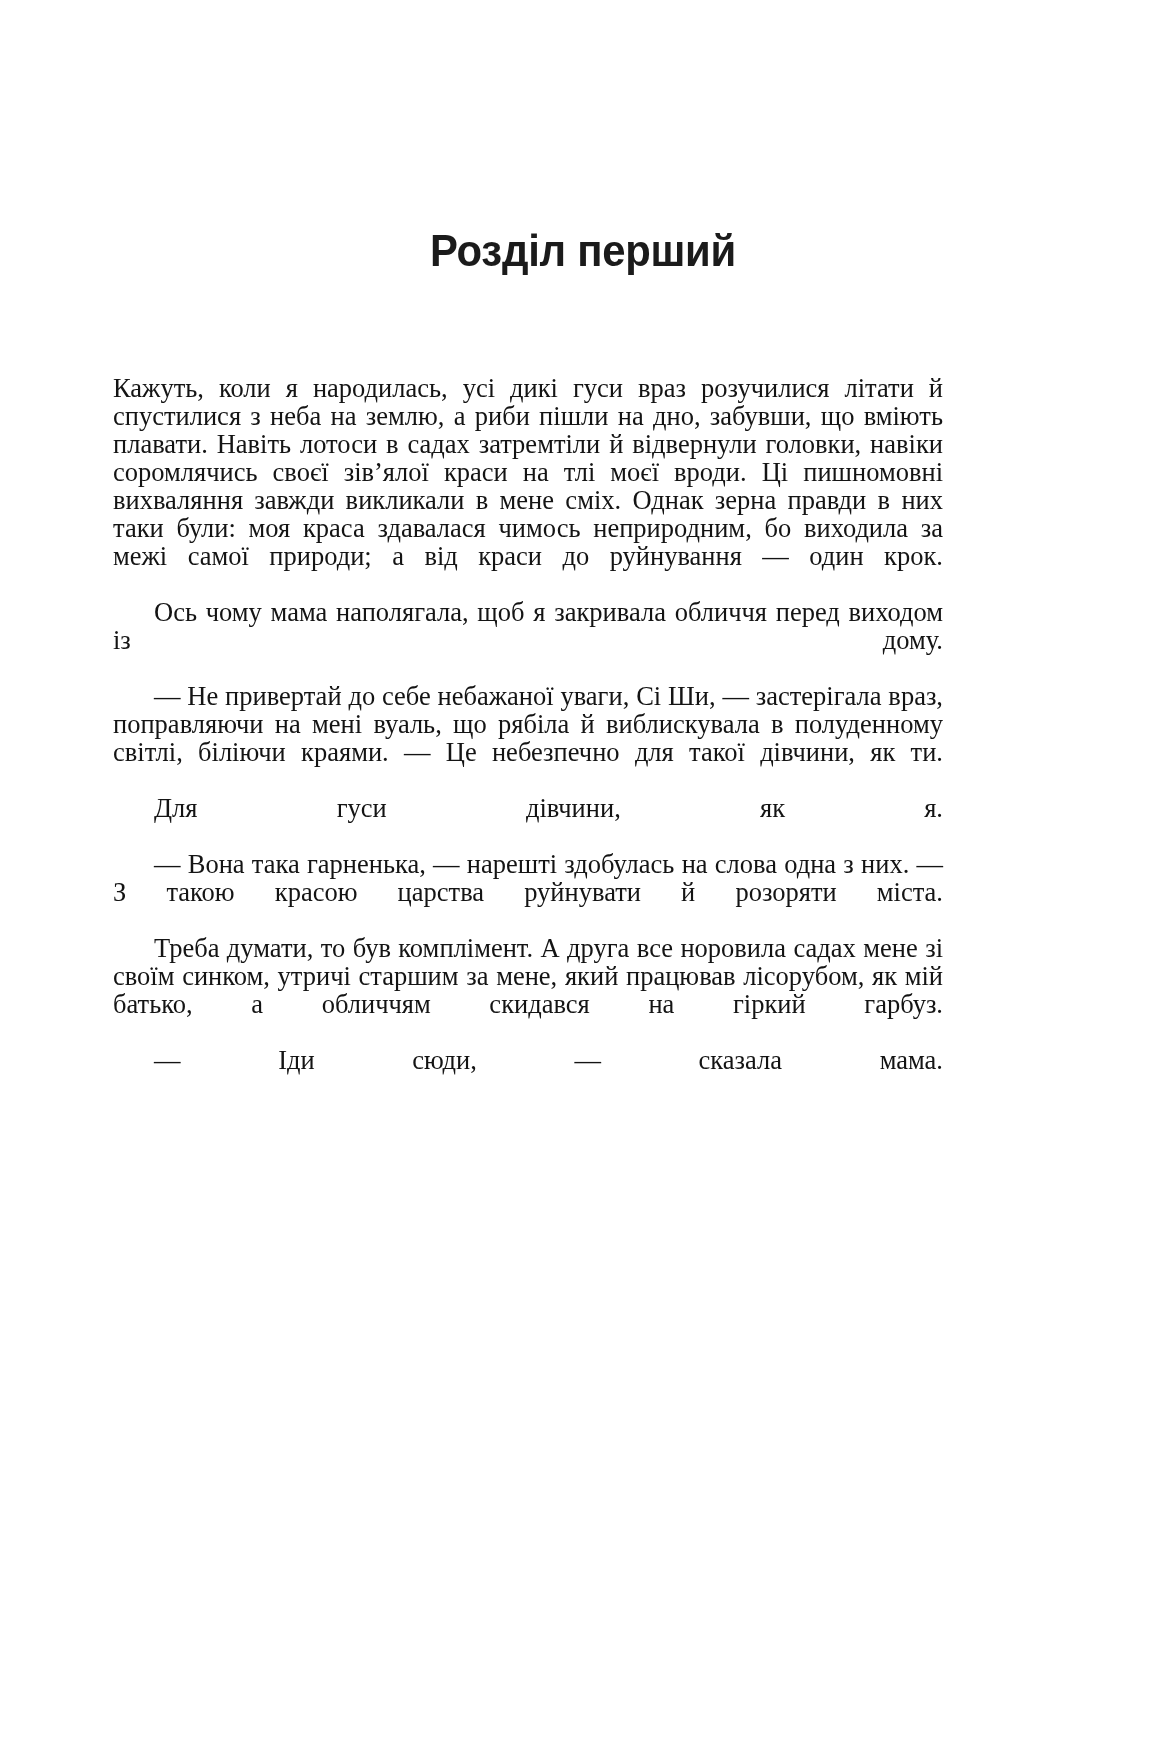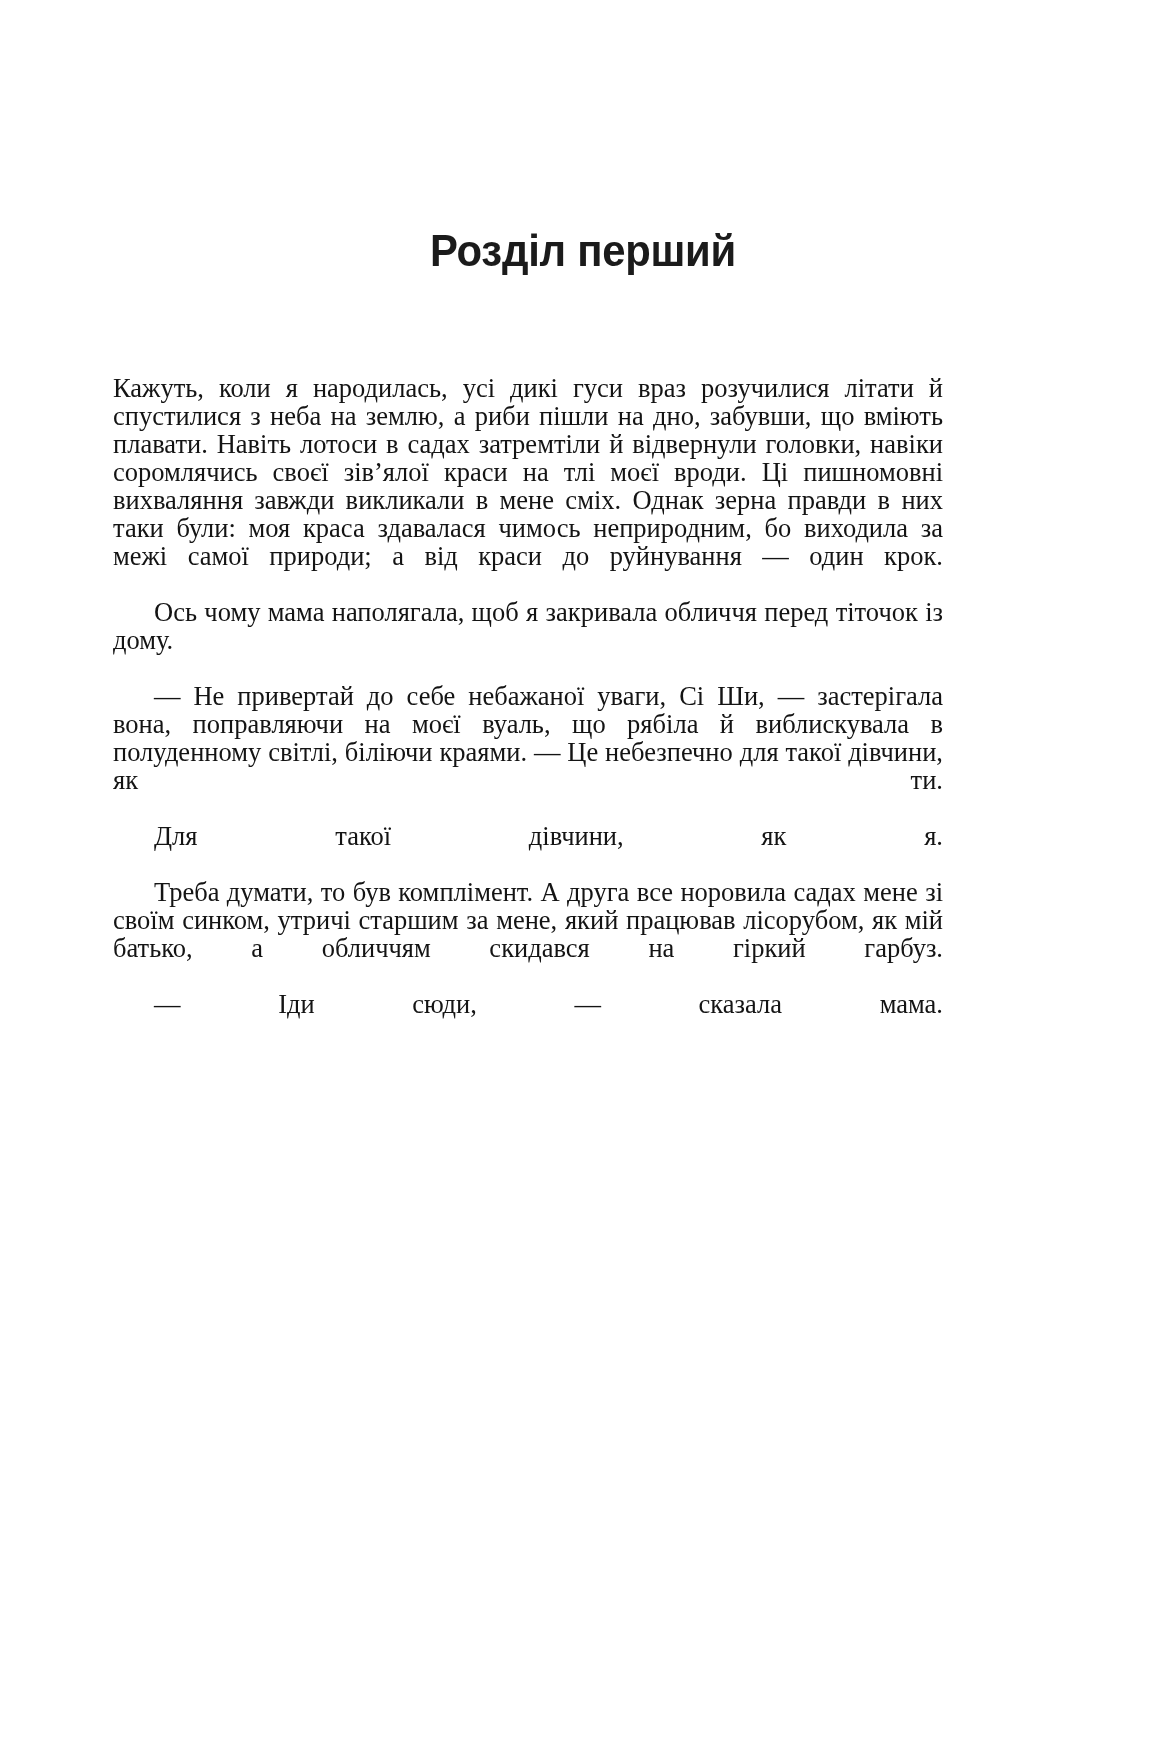--- a/index.html
+++ b/index.html
@@ -72,20 +72,21 @@
 </style>
 </head>
 <body style="background: rgb(255, 255, 255);">
 
 <div class="page" style="background: rgb(255, 255, 255);">
 
   <h1 class="chapter-heading" style="color: rgb(27, 27, 27);">Розділ перший</h1>
 
   <div class="textblock" style="color: rgb(20, 20, 20);">
     <p>Кажуть, коли я народилась, усі дикі гуси враз розучилися літати й спустилися з неба на землю, а риби пішли на дно, забувши, що вміють плавати. Навіть лотоси в садах затремтіли й відвернули головки, навіки соромлячись своєї зів’ялої краси на тлі моєї вроди. Ці пишномовні вихваляння завжди викликали в мене сміх. Однак зерна правди в них таки були: моя краса здавалася чимось неприродним, бо виходила за межі самої природи; а від краси до руйнування — один крок.</p>
-    <p class="indented">Ось чому мама наполягала, щоб я закривала обличчя перед тіточок із дому.</p>
-    <p class="indented">— Не привертай до себе небажаної уваги, Сі Ши, — застерігала вона, поправляючи на моєї вуаль, що рябіла й виблискувала в полуденному світлі, біліючи краями. — Це небезпечно для такої дівчини, як ти.</p>
-    <p class="indented">Для такої дівчини, як я.</p>
+    <p class="indented">Ось чому мама наполягала, щоб я закривала обличчя перед виходом із дому.</p>
+    <p class="indented">— Не привертай до себе небажаної уваги, Сі Ши, — застерігала враз, поправляючи на мені вуаль, що рябіла й виблискувала в полуденному світлі, біліючи краями. — Це небезпечно для такої дівчини, як ти.</p>
+    <p class="indented">Для гуси дівчини, як я.</p>
+    <p class="indented">— Вона така гарненька, — нарешті здобулась на слова одна з них. — З такою красою царства руйнувати й розоряти міста.</p>
     <p class="indented">Треба думати, то був комплімент. А друга все норовила садах мене зі своїм синком, утричі старшим за мене, який працював лісорубом, як мій батько, а обличчям скидався на гіркий гарбуз.</p>
     <p class="indented">— Іди сюди, — сказала мама.</p>
   </div>
 
 </div>
 
 </body></html>

